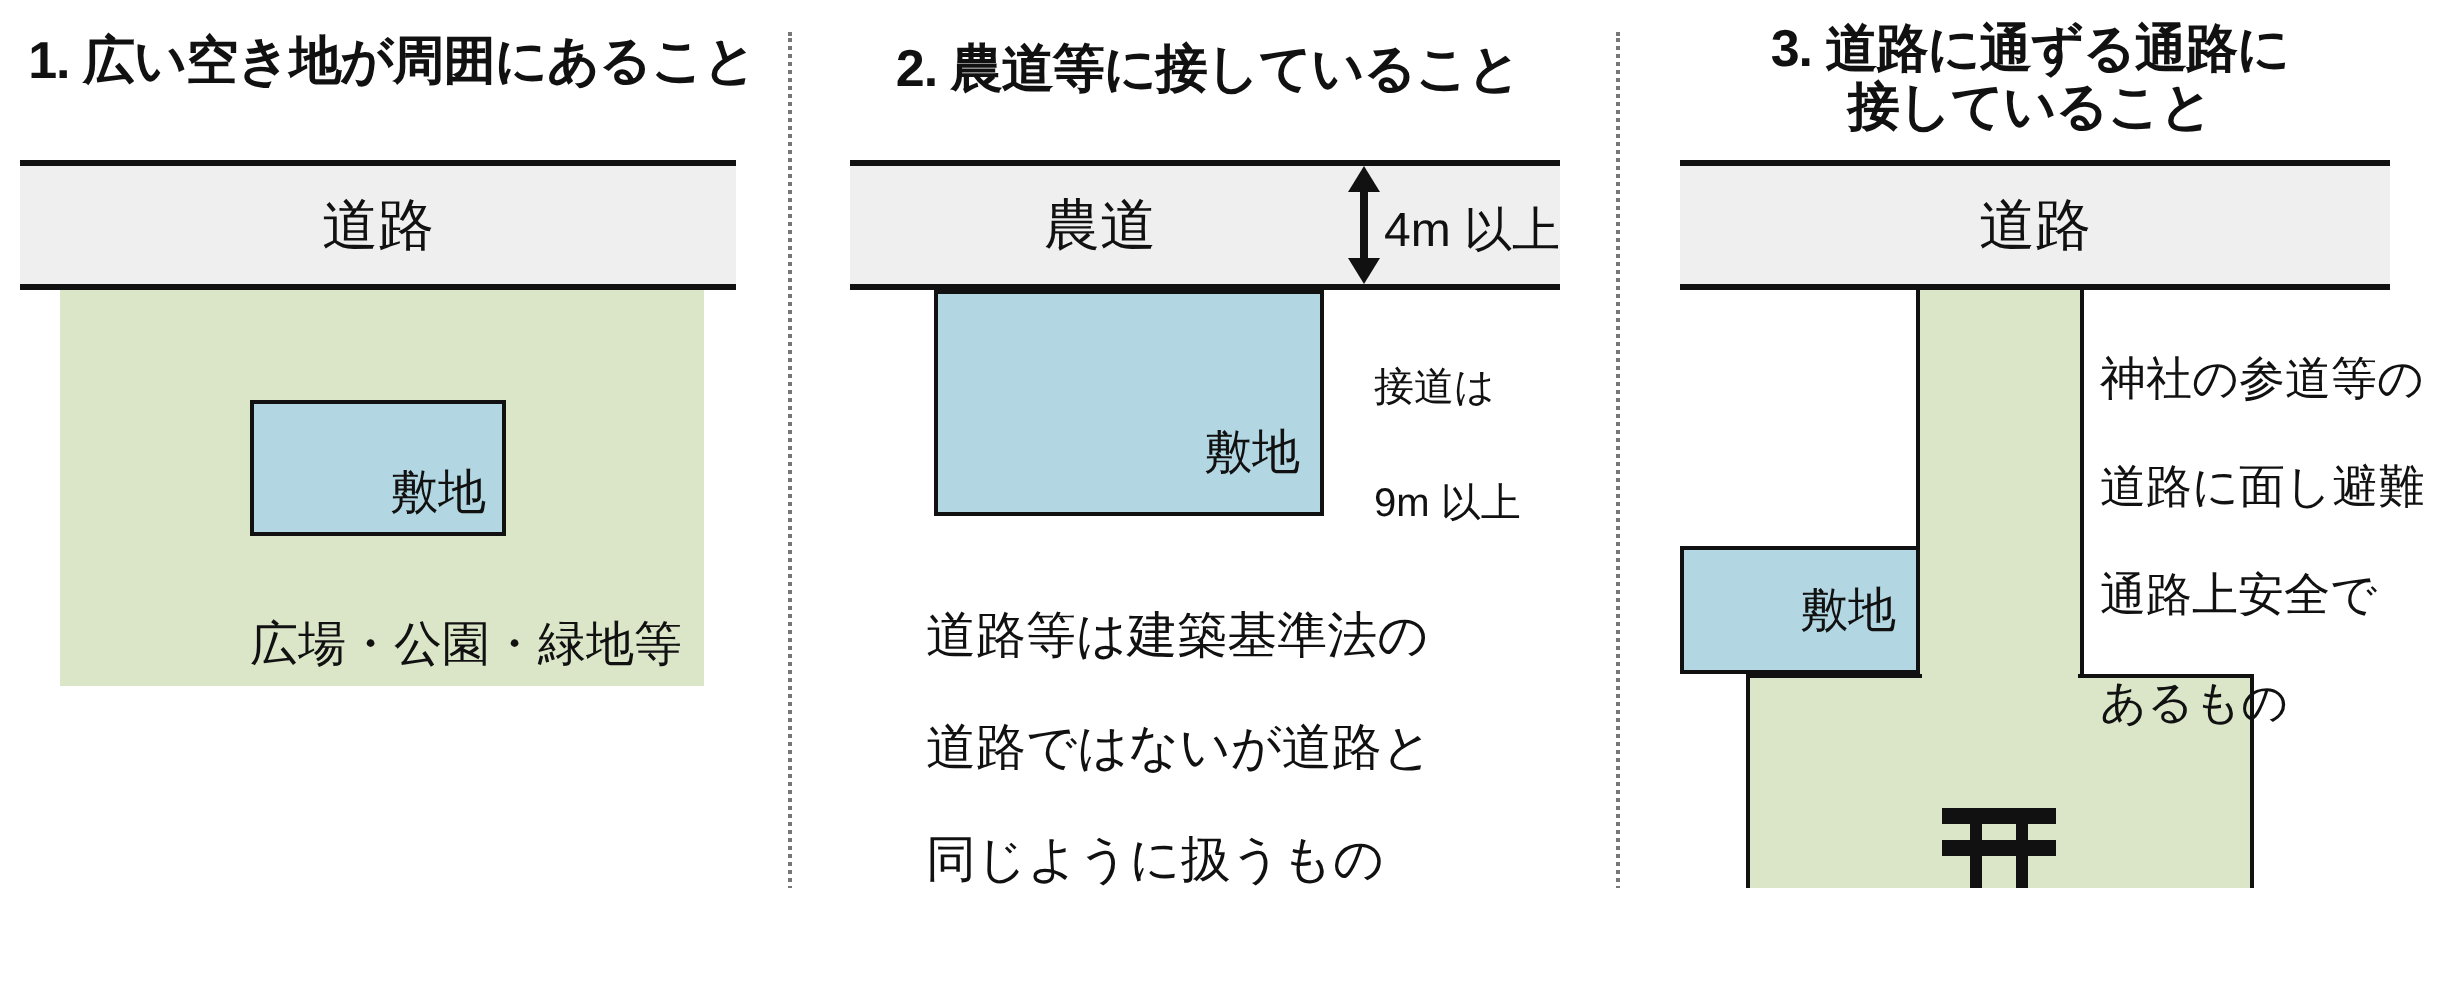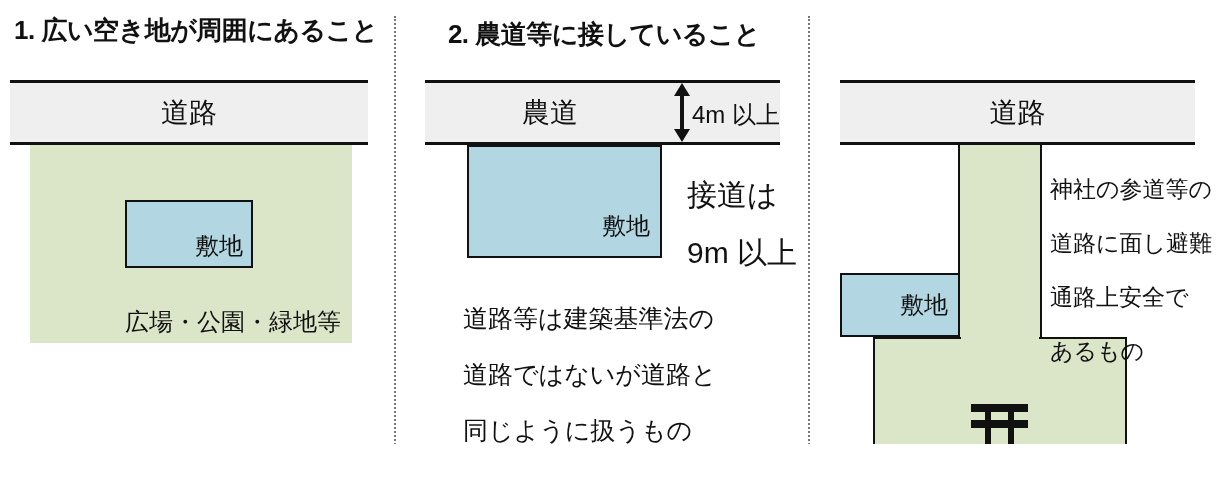--- a/index.html
+++ b/index.html
@@ -83,31 +83,35 @@
     <div class="arrow-head up" style="left:674px;top:83px;"></div>
     <div class="arrow-shaft" style="left:680px;top:93px;height:38px;"></div>
     <div class="arrow-head down" style="left:674px;top:129px;"></div>
   </div>
   <div class="label-24" style="left:692px;top:99px;">4m 以上</div>
 
   <div class="site-box" style="left:467px;top:145px;width:195px;height:113px;padding:0 10px 14px 0;">
     <span>敷地</span>
   </div>
 
-  <div class="note" style="left:687px;top:151px;font-size:30px;line-height:29px;">
+  <div class="note" style="left:687px;top:151px;font-size:20px;line-height:29px;">
     <div>接道は</div>
     <div>9m 以上</div>
   </div>
 
   <div class="note" style="left:463px;top:276px;font-size:25px;line-height:28px;">
     <div>道路等は建築基準法の</div>
     <div>道路ではないが道路と</div>
     <div>同じように扱うもの</div>
   </div>
 
+  <div class="panel-title wrap" style="left:815px;top:10px;width:400px;">
+    <div>3. 道路に通ずる通路に</div>
+    <div>接していること</div>
+  </div>
 
   <div class="road-band" style="left:840px;top:80px;width:355px;">
     <span>道路</span>
   </div>
 
   <div class="strip" style="left:958px;top:145px;width:84px;height:194px;"></div>
 
   <div class="green-bordered" style="left:873px;top:337px;width:254px;height:143px;"></div>
   <div class="seam-patch" style="left:961px;top:336px;width:78px;height:6px;"></div>
 

